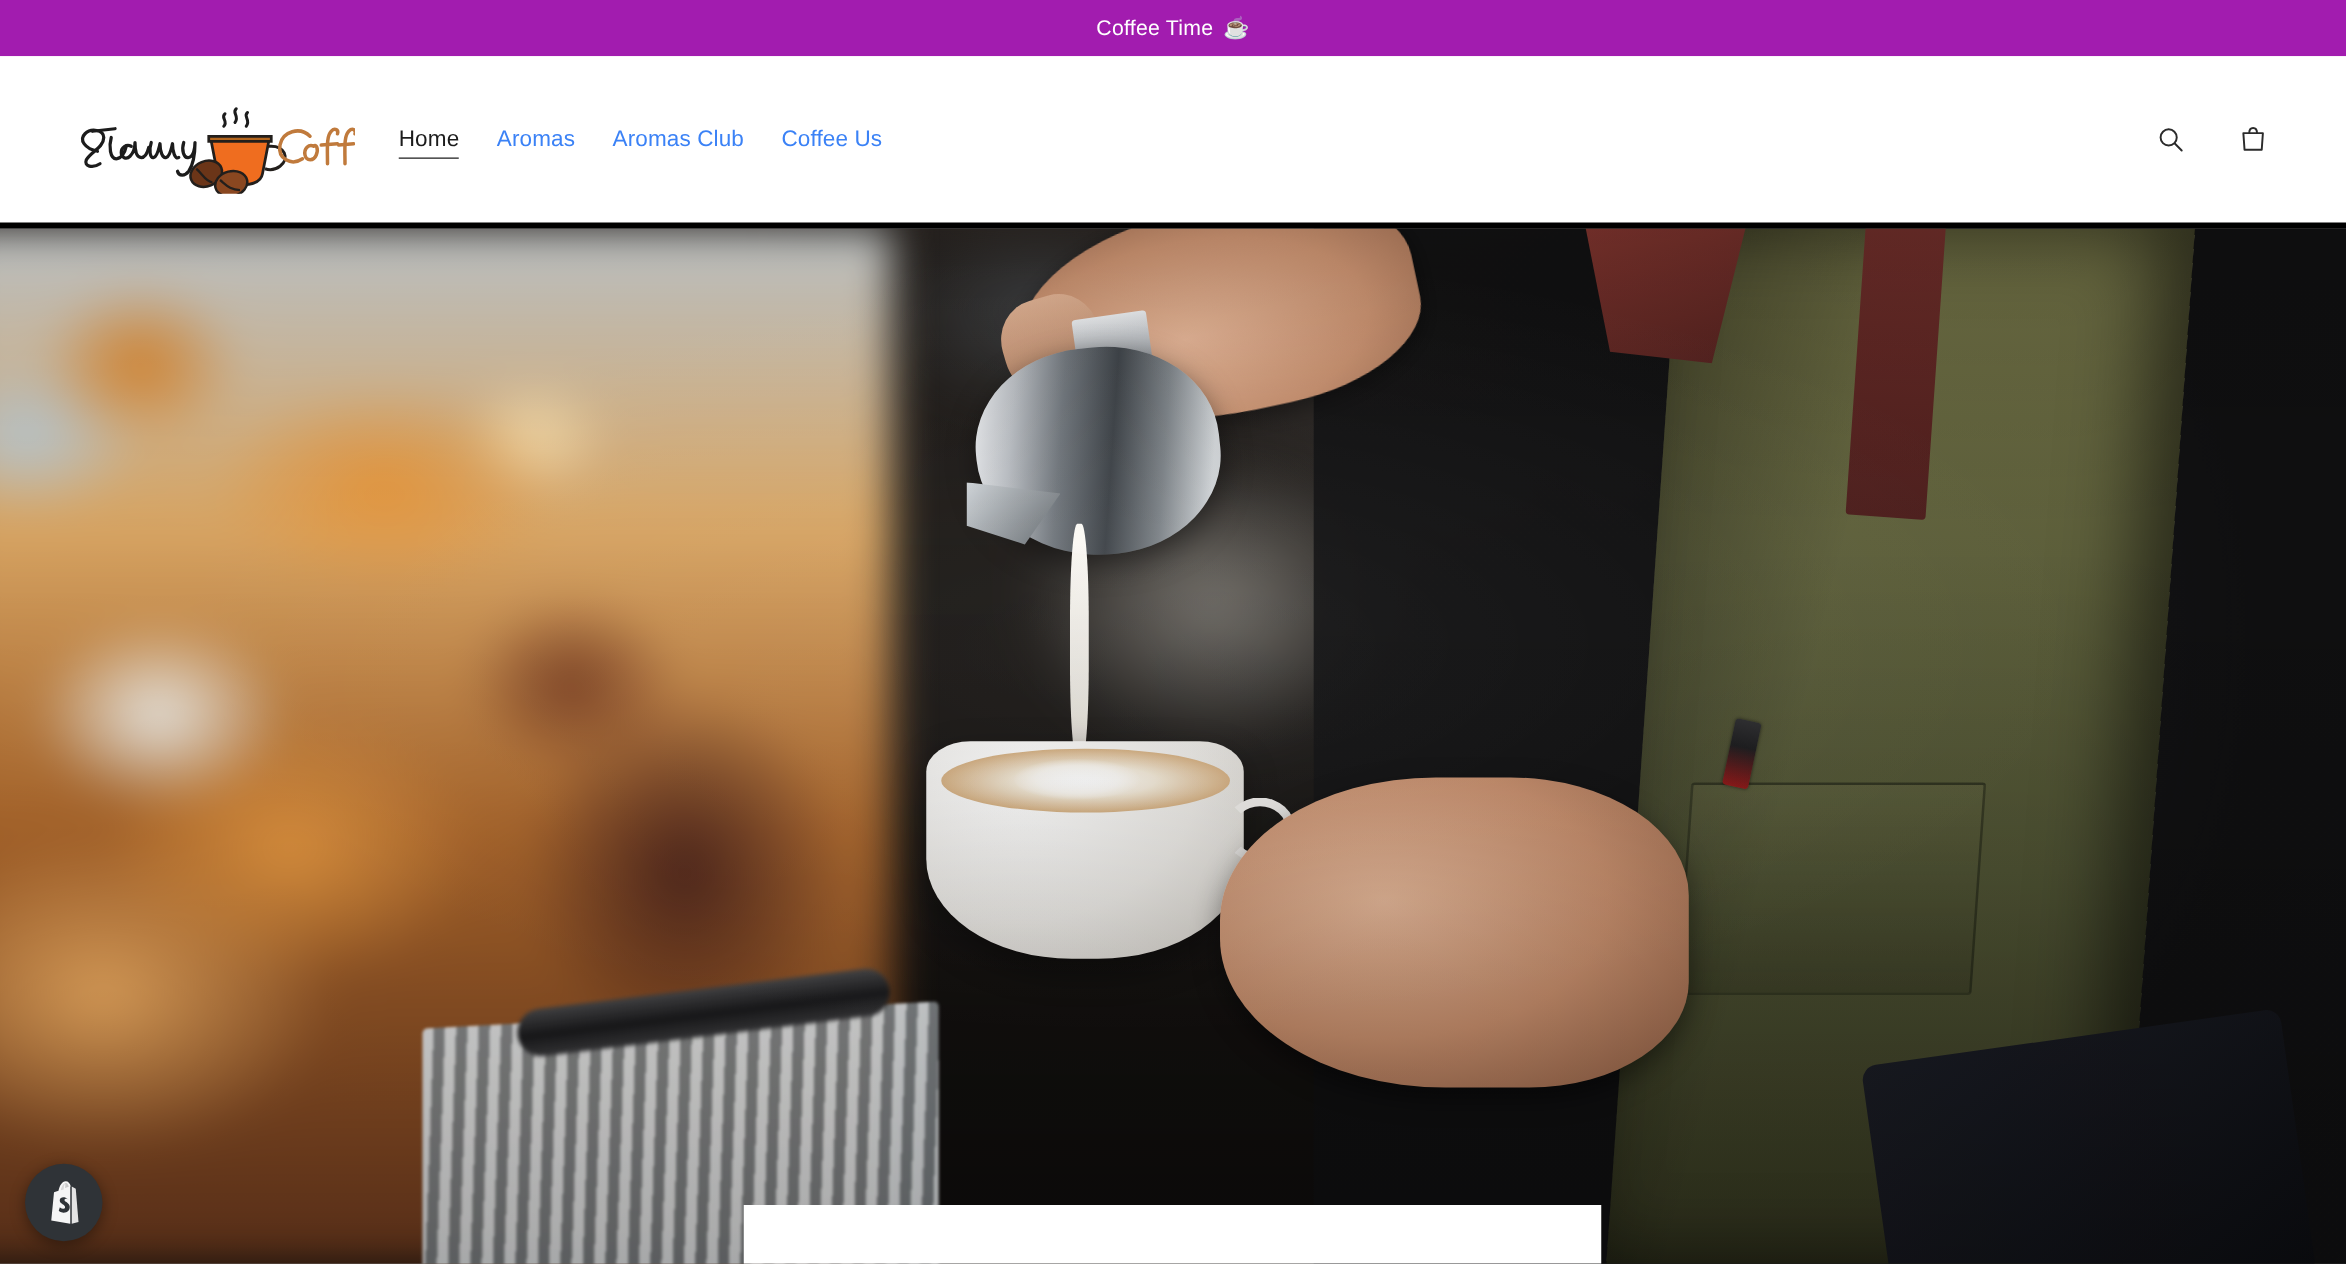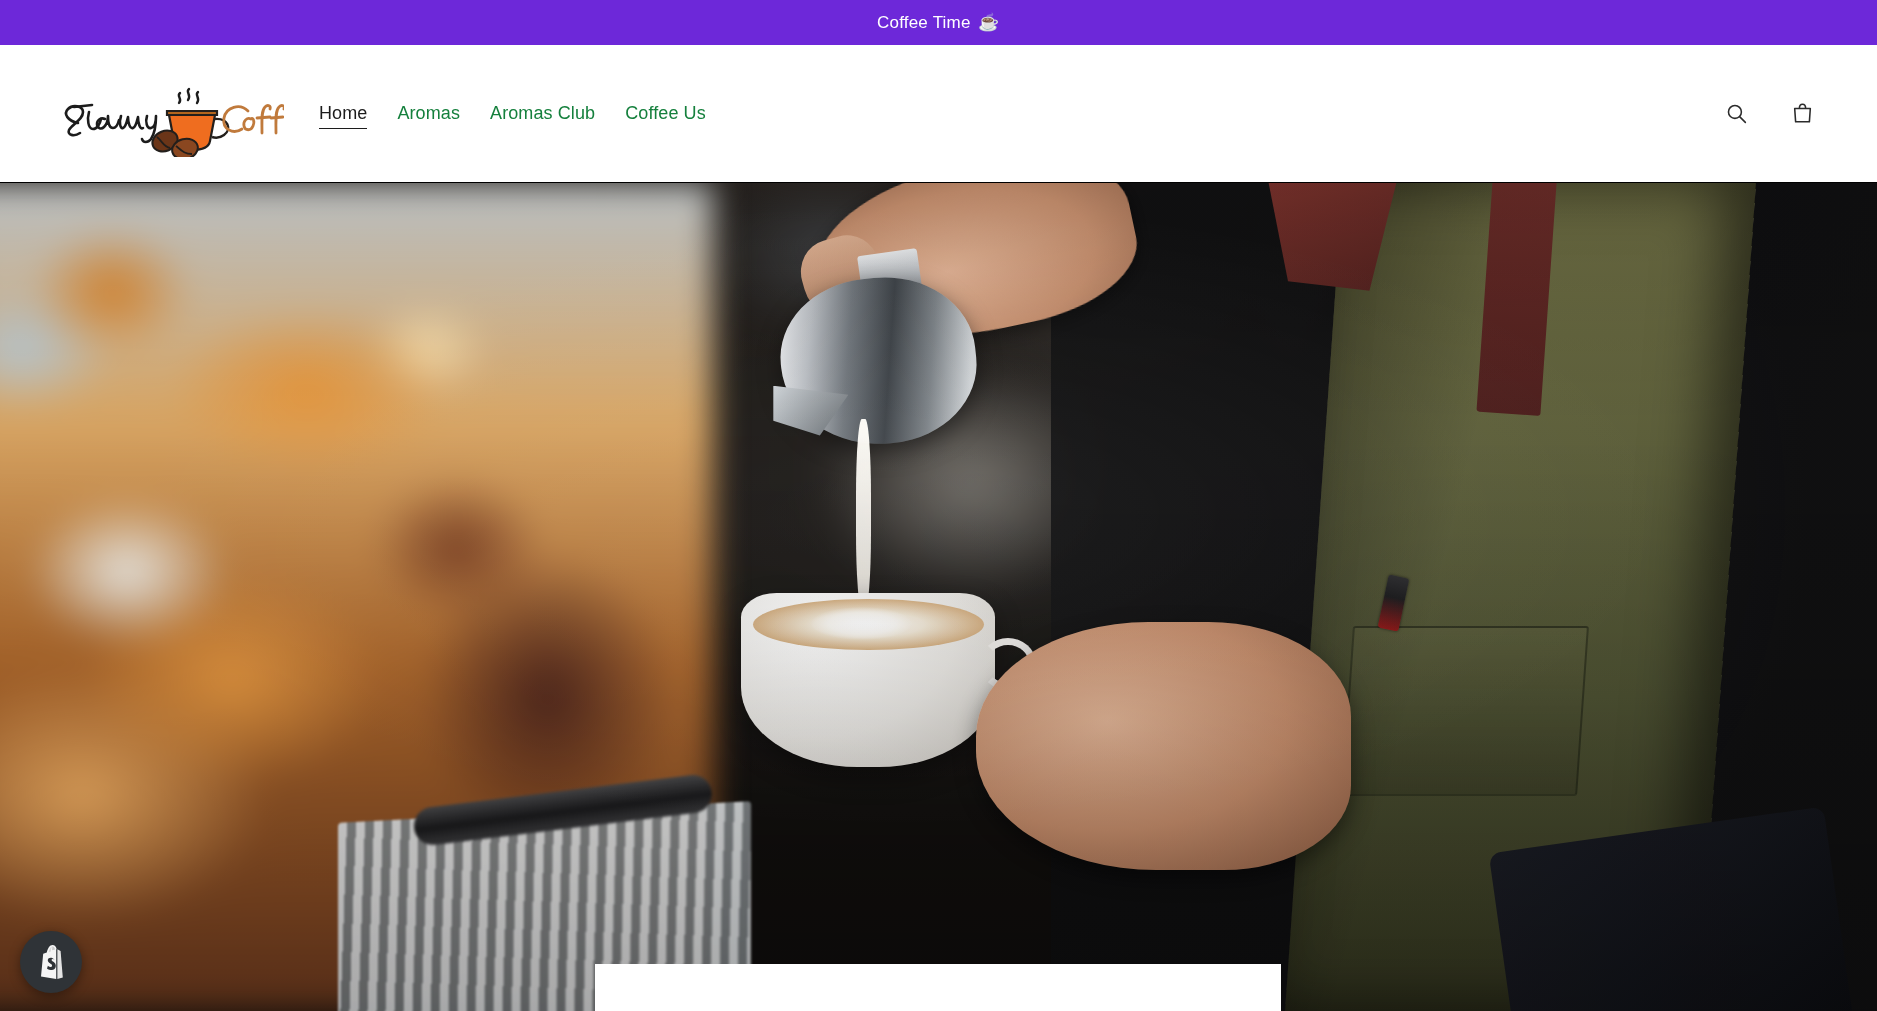--- a/index.html
+++ b/index.html
@@ -8,21 +8,21 @@
     width: 1877px;
     height: 1011px;
     overflow: hidden;
     font-family: "Liberation Sans", sans-serif;
     background: #ffffff;
   }
 
   
   .announcement-bar {
     height: 45px;
-    background: #6d28d9;
+    background: #a21caf;
     display: flex;
     align-items: center;
     justify-content: center;
     position: relative;
   }
   .announcement-text {
     color: #ffffff;
     font-size: 17px;
     letter-spacing: 0.2px;
     font-weight: 400;
@@ -33,21 +33,21 @@
   .announcement-emoji { font-size: 17px; line-height: 1; }
 
   
   .site-header {
     height: 138px;
     background: #ffffff;
     display: flex;
     align-items: center;
     padding: 0 52px;
     position: relative;
-    border-bottom: 1px solid #000000;
+    border-bottom: 5px solid #000000;
   }
 
   
   .logo-link {
     display: flex;
     align-items: center;
     text-decoration: none;
     height: 86px;
     margin-right: 20px;
     flex: 0 0 auto;
@@ -55,21 +55,21 @@
   .logo-svg { display: block; }
 
   
   .main-nav {
     display: flex;
     align-items: center;
     gap: 0px;
   }
   .nav-item {
     font-size: 18px;
-    color: #15803d;
+    color: #3b82f6;
     text-decoration: none;
     padding: 6px 15px;
     letter-spacing: 0.1px;
     white-space: nowrap;
     font-weight: 400;
     position: relative;
     cursor: pointer;
   }
   .nav-item.active {
     color: #1c1c1c;

